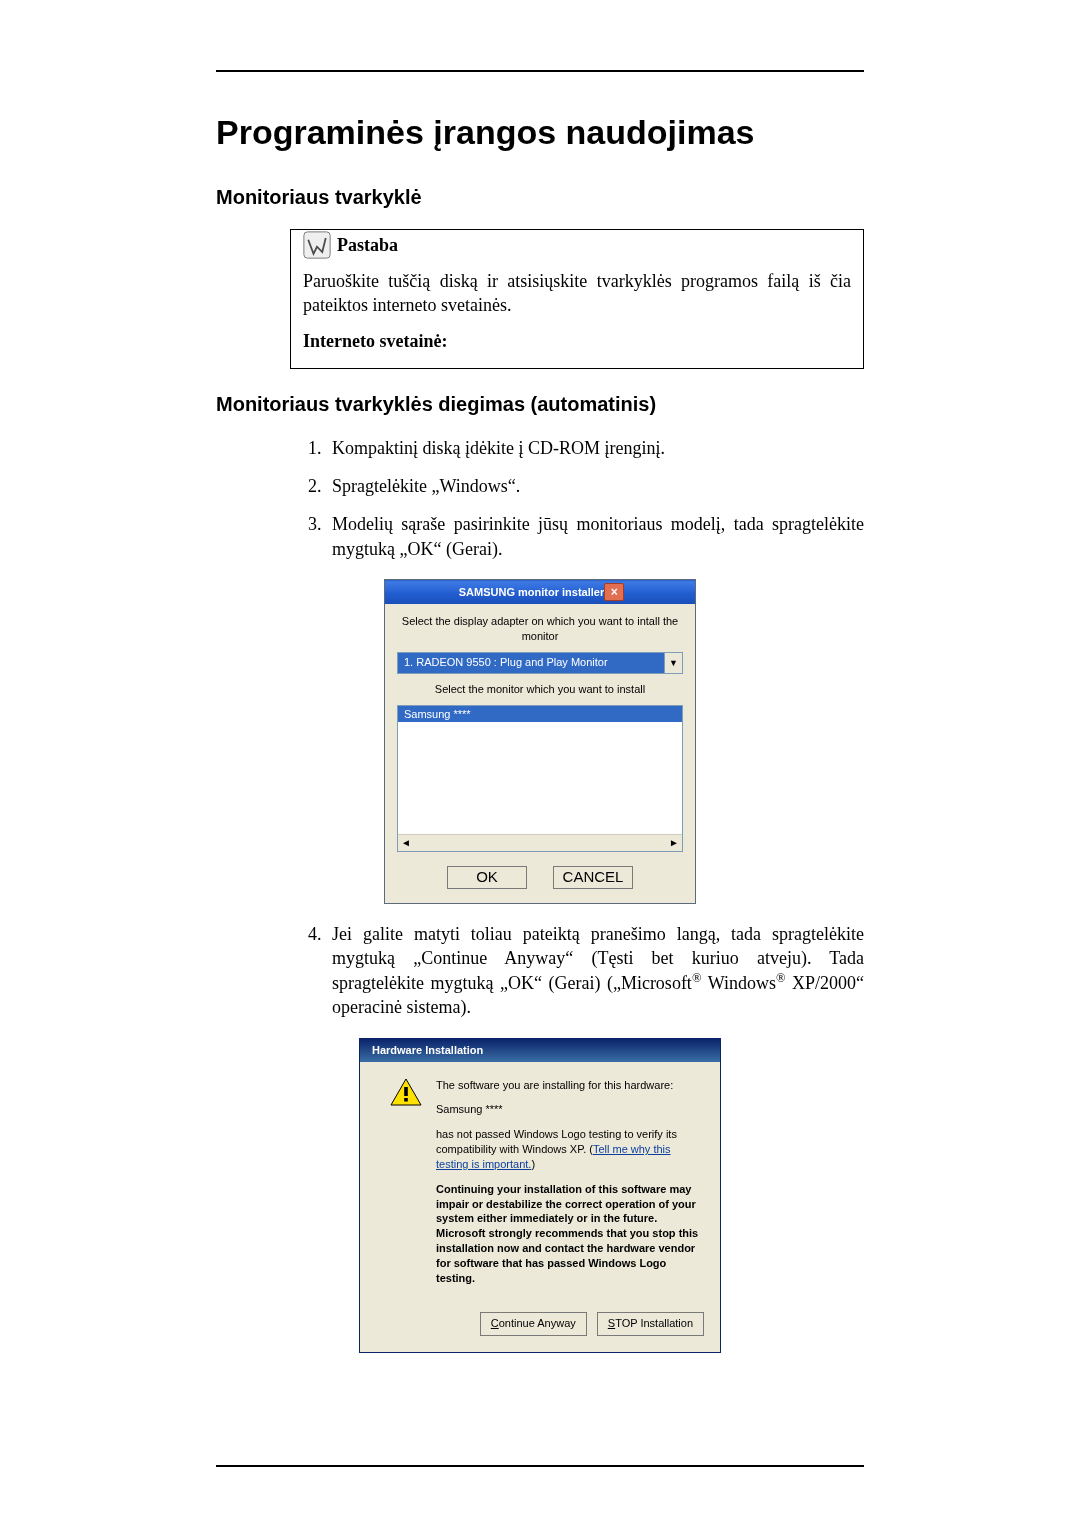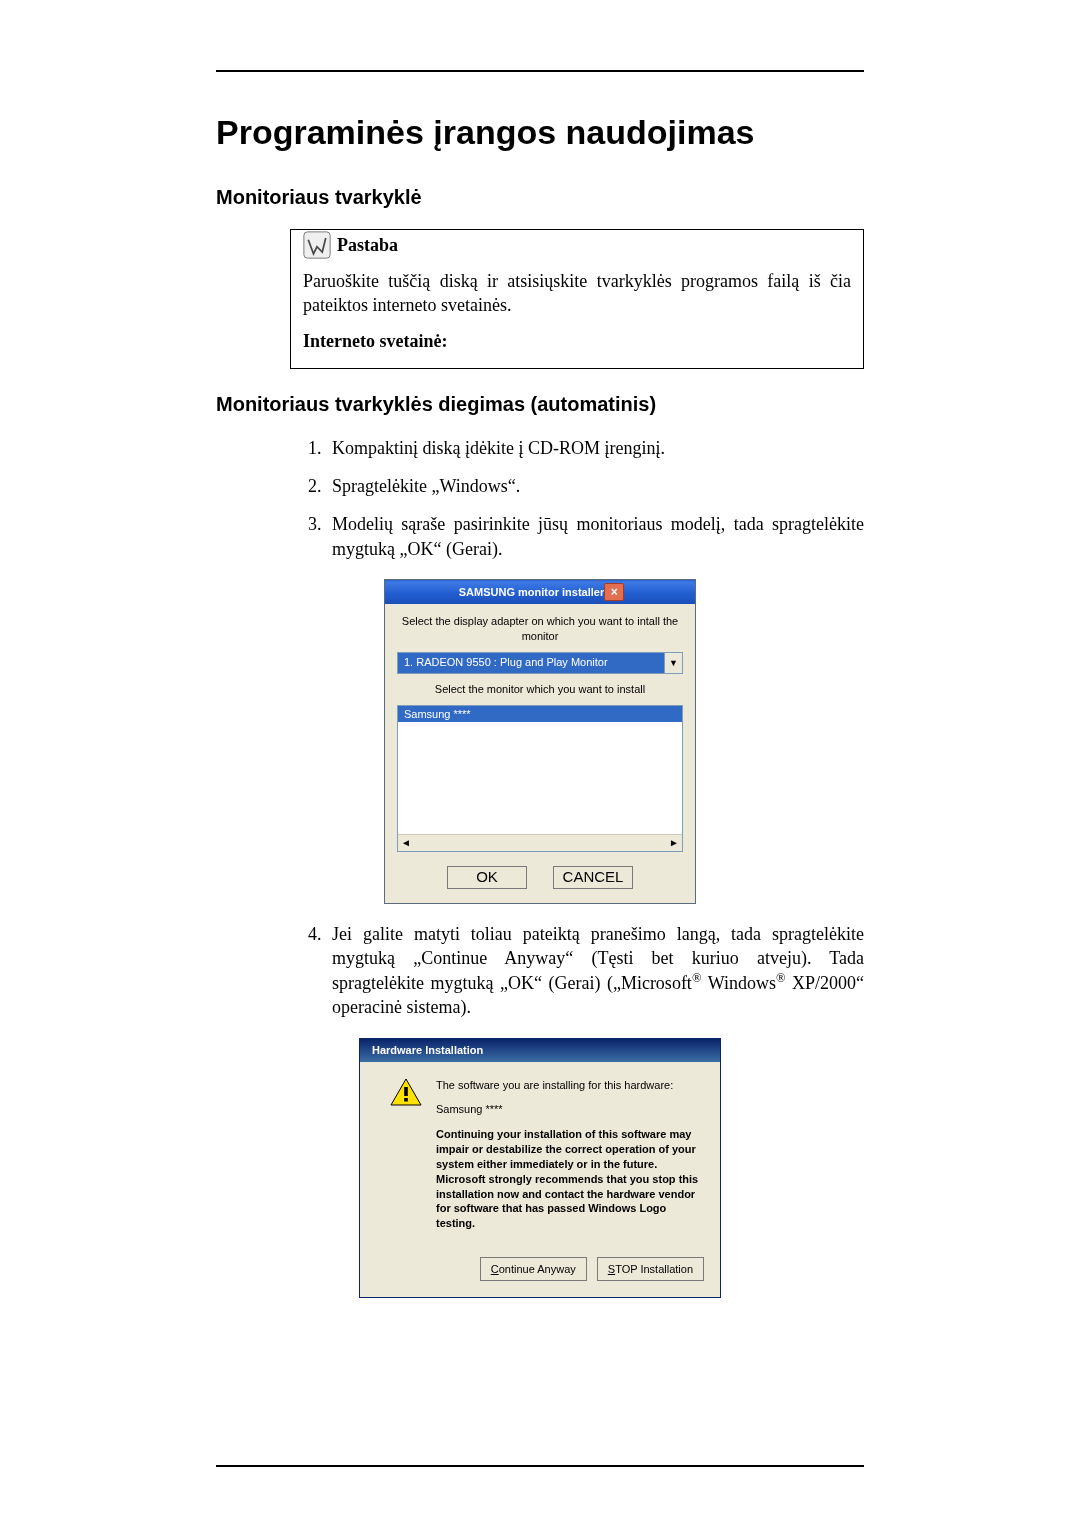--- a/index.html
+++ b/index.html
@@ -275,20 +275,23 @@
         <span class="warn">
           <svg viewBox="0 0 32 28">
             <polygon points="16,1 31,27 1,27" fill="#ffe100" stroke="#000" stroke-width="1"></polygon>
             <rect x="14.2" y="9" width="3.6" height="9" fill="#000"></rect>
             <rect x="14.2" y="20" width="3.6" height="3.5" fill="#000"></rect>
           </svg>
         </span>
         <div class="hw-text">
           <p>The software you are installing for this hardware:</p>
           <p>Samsung ****</p>
+          <p>
+            <span>has not passed Windows Logo testing to verify its compatibility with Windows XP. (</span><a href="#">Tell me why this testing is important.</a><span>)</span>
+          </p>
           <p class="bold">Continuing your installation of this software may impair or destabilize the correct operation of your system either immediately or in the future. Microsoft strongly recommends that you stop this installation now and contact the hardware vendor for software that has passed Windows Logo testing.</p>
         </div>
       </div>
       <div class="hw-btns">
         <div class="hw-btn">
           <span class="underline-letter">C</span>
             <span>ontinue Anyway</span>
         </div>
         <div class="hw-btn">
           <span class="underline-letter">S</span>

